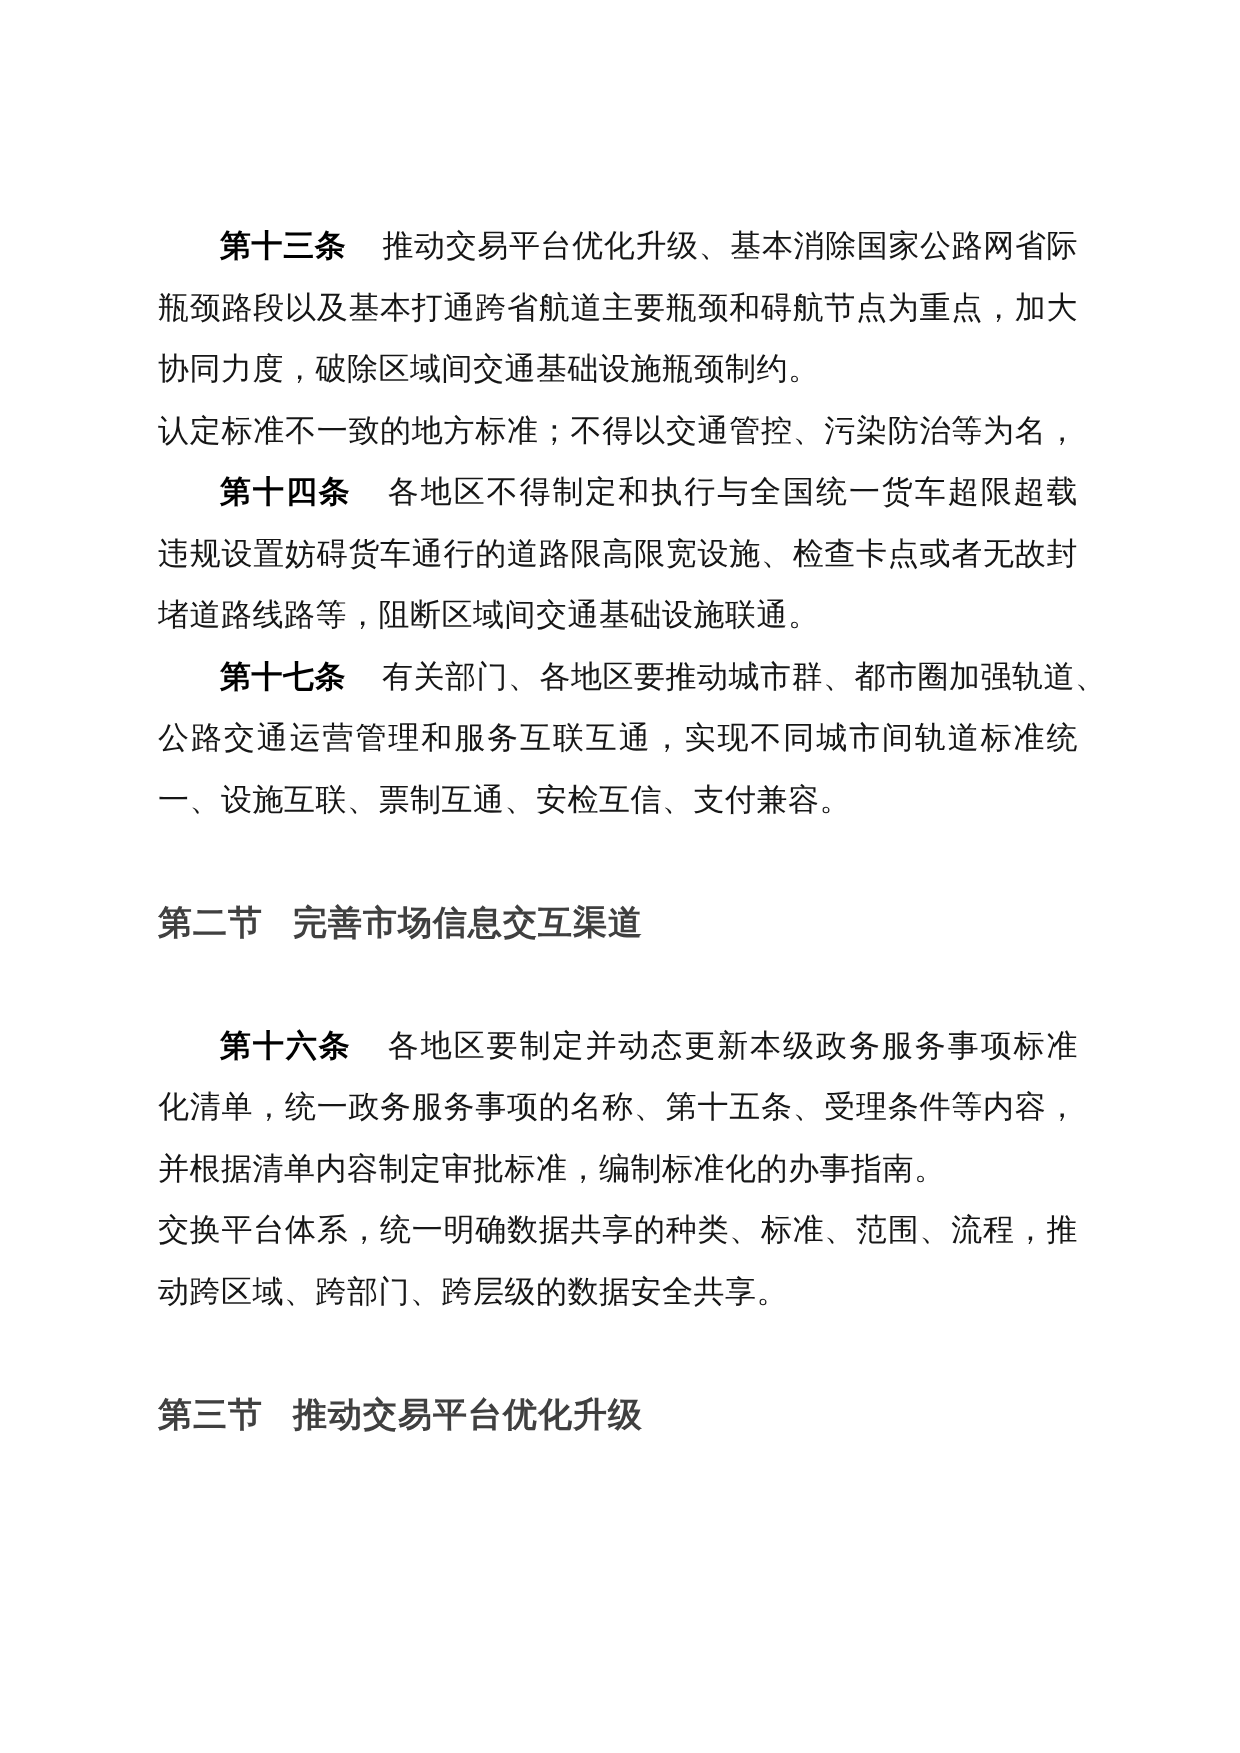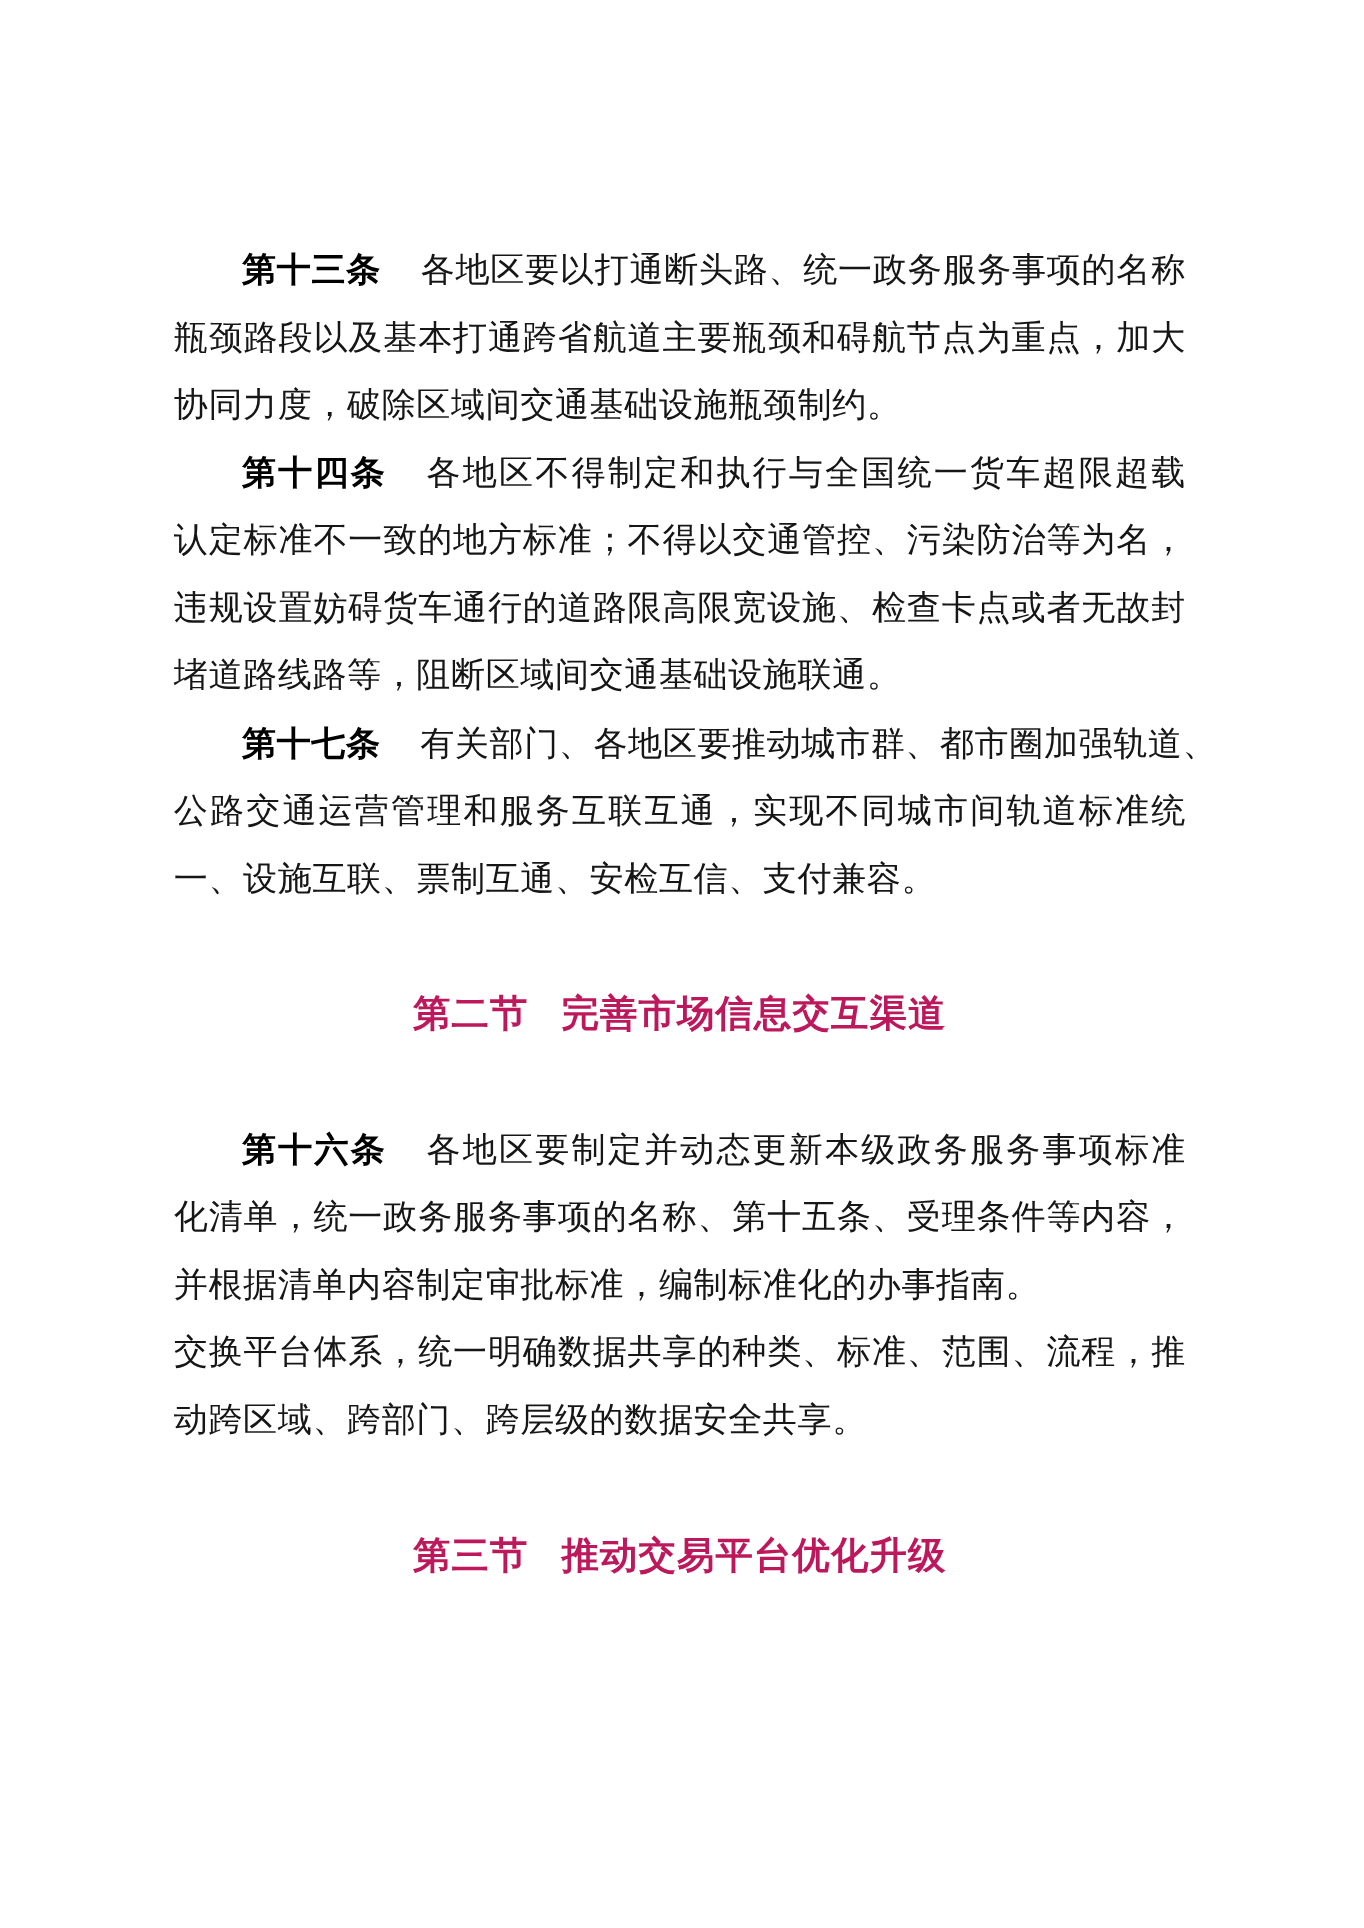--- a/index.html
+++ b/index.html
@@ -37,45 +37,45 @@
     color: #000000;
     margin-right: 36px;
   }
   .section-heading {
     margin: 61.5px 0;
     height: 61.5px;
     line-height: 61.5px;
     font-size: 34px;
     font-weight: bold;
     font-family: "DejaVu Sans", sans-serif;
-    text-align: center;
-    color: #be185d;
+    text-align: left;
+    color: #404040;
     letter-spacing: 1px;
   }
   .section-heading .sec-label { margin-right: 30px; }
 </style>
 </head>
 <body>
 
 <div class="page">
   <div class="text-block">
 
     <div>
       <div class="line fill first">
-        <span class="art-num">第十三条</span><span>各地区要以打通断头路、统一政务服务事项的名称</span>
+        <span class="art-num">第十三条</span><span>推动交易平台优化升级、基本消除国家公路网省际</span>
       </div>
       <div class="line fill">瓶颈路段以及基本打通跨省航道主要瓶颈和碍航节点为重点，加大</div>
       <div class="line end">协同力度，破除区域间交通基础设施瓶颈制约。</div>
     </div>
 
     <div>
+      <div class="line fill">认定标准不一致的地方标准；不得以交通管控、污染防治等为名，</div>
       <div class="line fill first">
         <span class="art-num">第十四条</span><span>各地区不得制定和执行与全国统一货车超限超载</span>
       </div>
-      <div class="line fill">认定标准不一致的地方标准；不得以交通管控、污染防治等为名，</div>
       <div class="line fill">违规设置妨碍货车通行的道路限高限宽设施、检查卡点或者无故封</div>
       <div class="line end">堵道路线路等，阻断区域间交通基础设施联通。</div>
     </div>
 
     <div>
       <div class="line fill first">
         <span class="art-num">第十七条</span><span>有关部门、各地区要推动城市群、都市圈加强轨道、</span>
       </div>
       <div class="line fill">公路交通运营管理和服务互联互通，实现不同城市间轨道标准统</div>
       <div class="line end">一、设施互联、票制互通、安检互信、支付兼容。</div>

